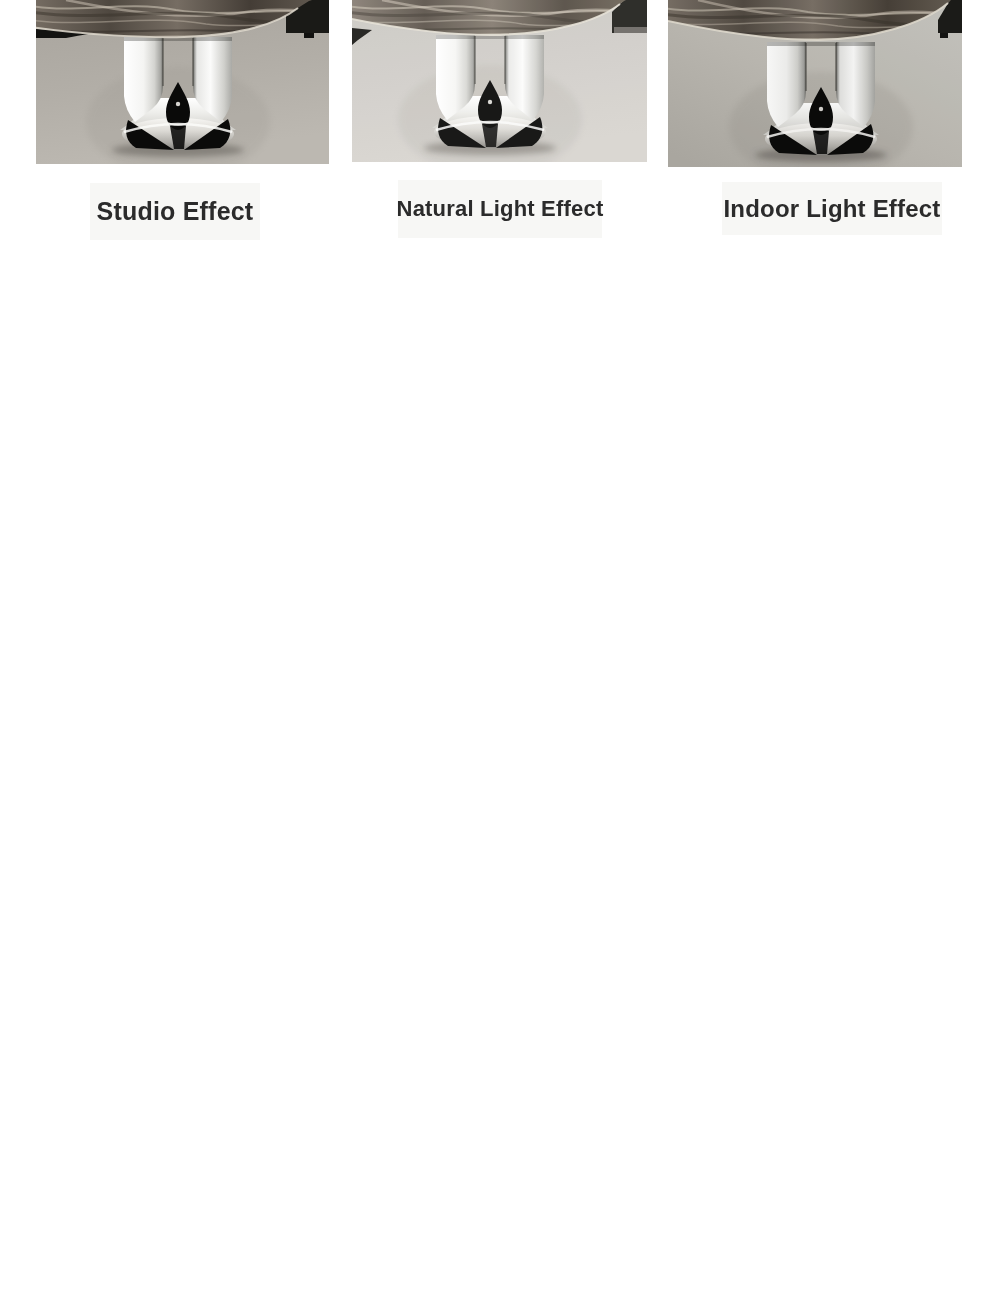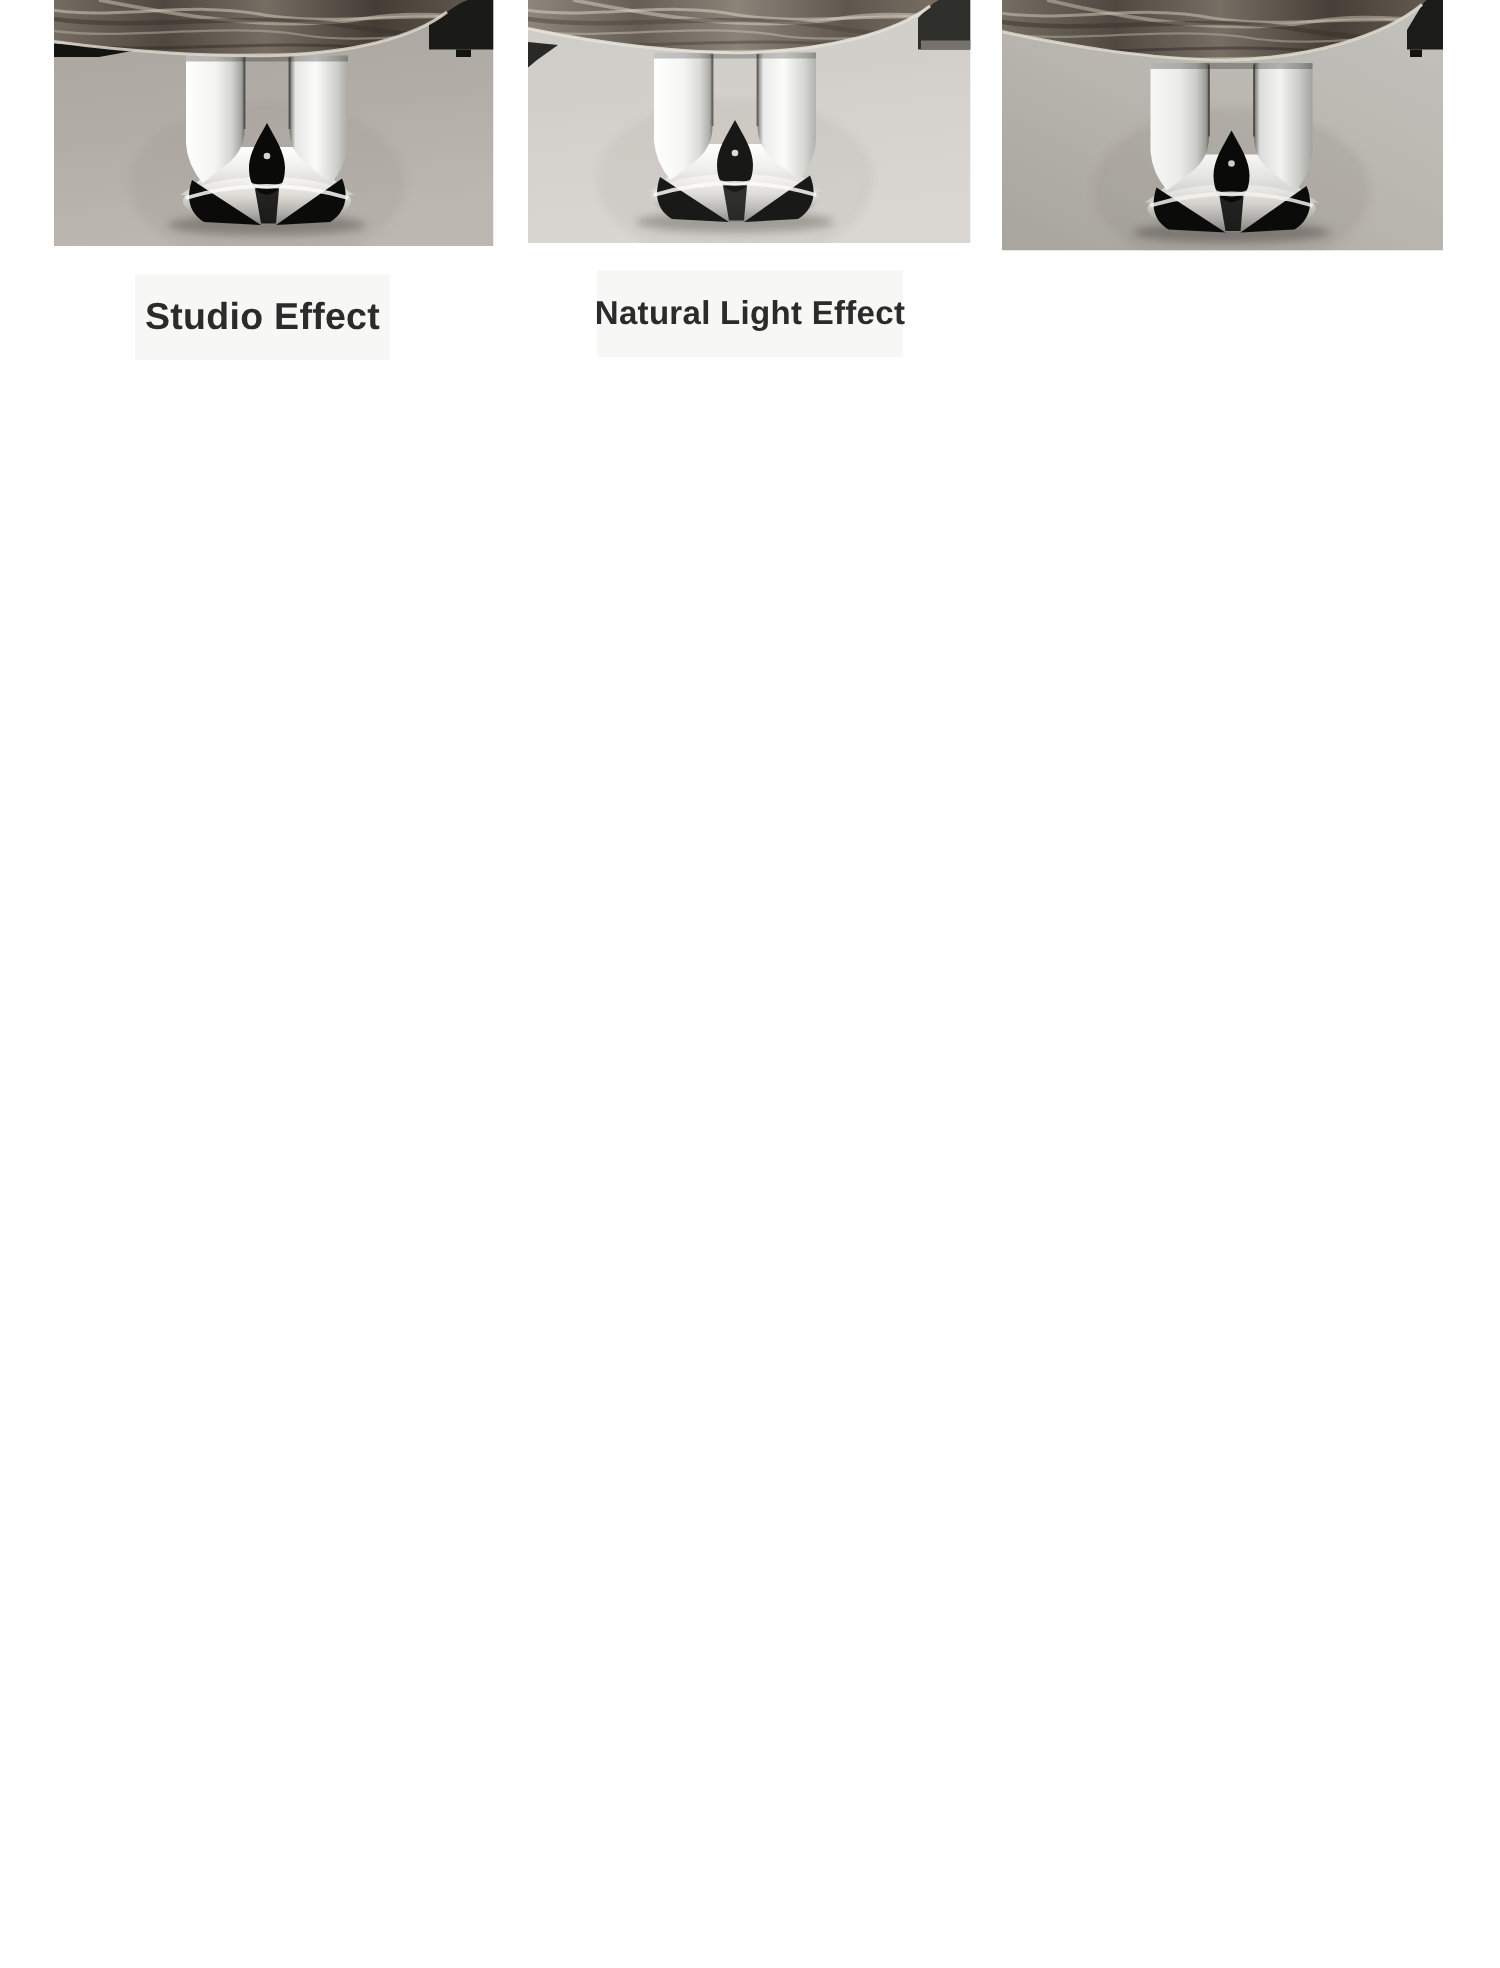--- a/index.html
+++ b/index.html
@@ -285,14 +285,17 @@
       <rect x="0" y="0" width="294" height="167" fill="#201a12" opacity="0.03"></rect>
     </svg>
   </div>
 
   <div class="chip" id="chip-1">
     <span>Studio Effect</span>
   </div>
   <div class="chip" id="chip-2">
     <span>Natural Light Effect</span>
   </div>
+  <div class="chip" id="chip-3">
+    <span>Indoor Light Effect</span>
+  </div>
 
 </div>
 
 </body></html>

